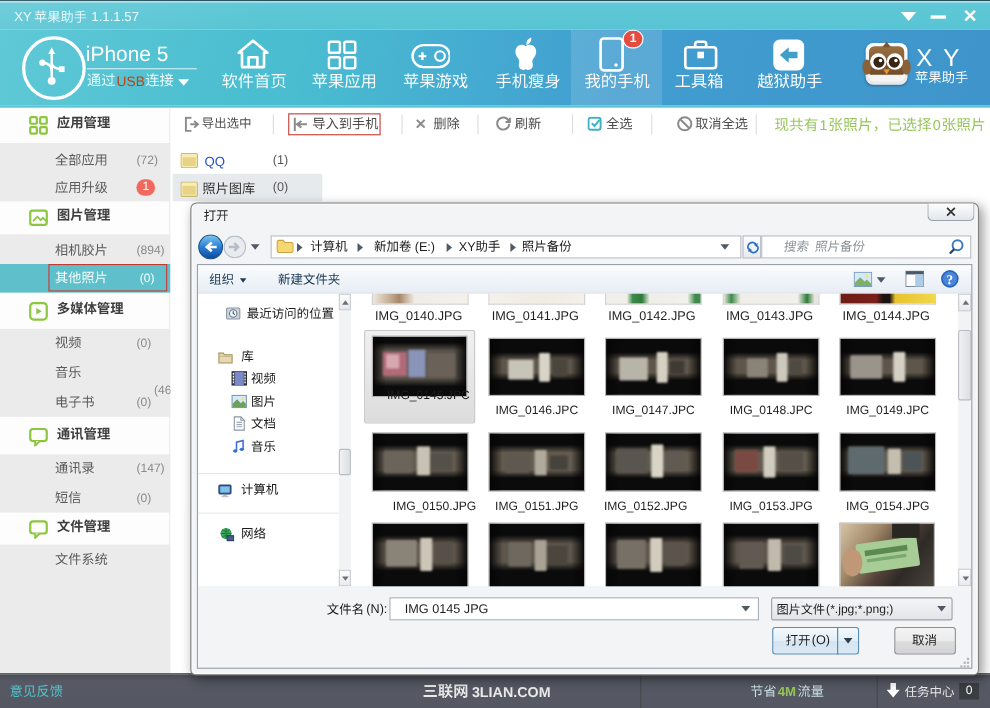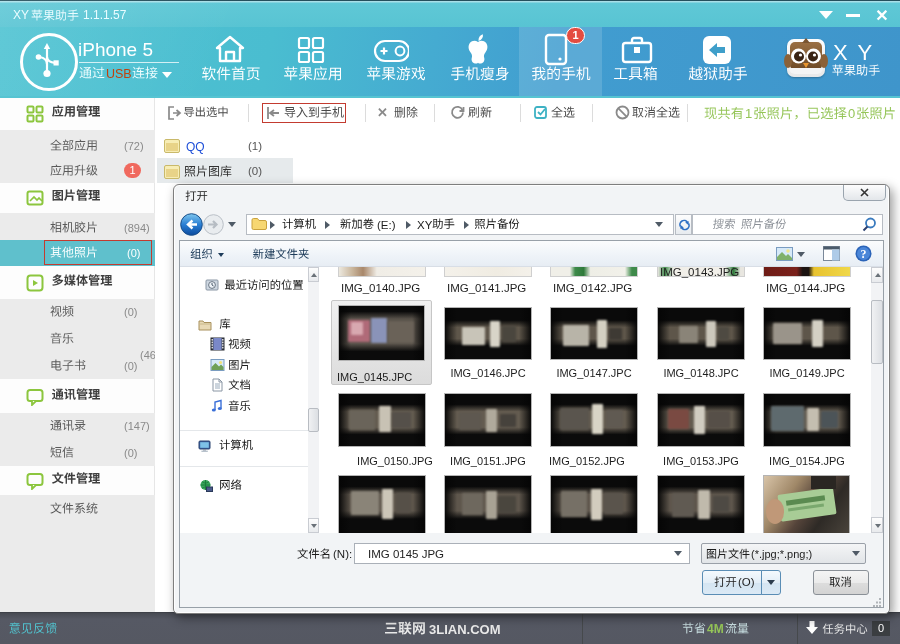--- a/index.html
+++ b/index.html
@@ -473,21 +473,21 @@
 <div class="abs" style="left:311px;top:524px;width:0;height:0;border-left:3px solid transparent;border-right:3px solid transparent;border-top:4px solid #6a7178"></div>
 <div class="abs" style="left:308px;top:408px;width:11px;height:24px;background:linear-gradient(90deg,#f0f1f3,#dcdfe3);border:1px solid #b8bcc2;border-radius:2px;box-sizing:border-box"></div>
 <div class="abs" style="left:338px;top:267px;width:88px;height:10px;background:linear-gradient(90deg,#ece8de 0%,#c8b49a 16%,#a8876a 28%,#f0ede6 44%,#f4f1ea 100%);border:1px solid #cfcfcf;border-top:none;box-sizing:border-box"></div>
 <div class="abs" style="left:444px;top:267px;width:88px;height:10px;background:linear-gradient(90deg,#f4f1ea,#f0ece2 60%,#f4f1ea);border:1px solid #cfcfcf;border-top:none;box-sizing:border-box"></div>
 <div class="abs" style="left:550px;top:267px;width:88px;height:10px;background:linear-gradient(90deg,#f0efe8 0%,#f0efe8 22%,#3e8a4a 28%,#2e7a3a 38%,#eeeee6 46%,#f2f1ea 86%,#3e8a4a 94%,#3e8a4a 100%);border:1px solid #cfcfcf;border-top:none;box-sizing:border-box"></div>
 <div class="abs" style="left:657px;top:267px;width:88px;height:10px;background:linear-gradient(90deg,#e8e6e0,#3e8a4a 8%,#f0eee8 18%,#f2f0ea 78%,#2e7a3a 88%,#e8e6e0 96%);border:1px solid #cfcfcf;border-top:none;box-sizing:border-box"></div>
 <div class="abs" style="left:763px;top:267px;width:88px;height:10px;background:linear-gradient(90deg,#6e1c16 0%,#7a201a 38%,#1a1210 45%,#1a1210 52%,#e8c22e 58%,#f0d84a 100%);border:1px solid #cfcfcf;border-top:none;box-sizing:border-box"></div>
 <div style="position:absolute;left:341px;top:282px;font:normal 11.5px 'Liberation Sans',sans-serif;color:#1e1e1e;letter-spacing:normal;white-space:nowrap;">IMG_0140.JPG</div>
 <div style="position:absolute;left:447px;top:282px;font:normal 11.5px 'Liberation Sans',sans-serif;color:#1e1e1e;letter-spacing:normal;white-space:nowrap;">IMG_0141.JPG</div>
 <div style="position:absolute;left:553px;top:282px;font:normal 11.5px 'Liberation Sans',sans-serif;color:#1e1e1e;letter-spacing:normal;white-space:nowrap;">IMG_0142.JPG</div>
-<div style="position:absolute;left:660px;top:266px;font:normal 11.5px 'Liberation Sans',sans-serif;color:#1e1e1e;letter-spacing:normal;white-space:nowrap;">IMG_0143.JPG</div>
+<div style="position:absolute;left:660px;top:282px;font:normal 11.5px 'Liberation Sans',sans-serif;color:#1e1e1e;letter-spacing:normal;white-space:nowrap;">IMG_0143.JPG</div>
 <div style="position:absolute;left:766px;top:282px;font:normal 11.5px 'Liberation Sans',sans-serif;color:#1e1e1e;letter-spacing:normal;white-space:nowrap;">IMG_0144.JPG</div>
 <div class="abs" style="left:331px;top:300px;width:101px;height:85px;background:linear-gradient(180deg,#f0f0f0,#dcdcdc);border:1px solid #c6c6c6;border-radius:2px;box-sizing:border-box"></div>
 <div class="abs" style="left:338px;top:305px;width:87px;height:56px;background:linear-gradient(90deg,rgba(5,5,5,.95),rgba(5,5,5,0) 14%,rgba(5,5,5,0) 86%,rgba(5,5,5,.95)),linear-gradient(180deg,#0a0a0a 10%,#58524a 24%,#58524a 70%,#0b0b0b 84%);border:1px solid #b4b4b4;box-sizing:border-box">
     <div style="position:absolute;left:10%;top:25%;width:26%;height:42%;background:#b06a78;border-radius:1px;transform:rotate(0deg);filter:blur(1.2px)"></div>
     <div style="position:absolute;left:38%;top:22%;width:18%;height:46%;background:#8a93b8;border-radius:1px;transform:rotate(0deg);filter:blur(1.2px)"></div>
     <div style="position:absolute;left:58%;top:28%;width:30%;height:40%;background:#6a6258;border-radius:1px;transform:rotate(0deg);filter:blur(1.2px)"></div>
     <div style="position:absolute;left:14%;top:30%;width:14%;height:24%;background:#d8a8b0;border-radius:1px;transform:rotate(0deg);filter:blur(1.2px)"></div>
   </div>
 <div class="abs" style="left:444px;top:307px;width:88px;height:53px;background:linear-gradient(90deg,rgba(5,5,5,.95),rgba(5,5,5,0) 14%,rgba(5,5,5,0) 86%,rgba(5,5,5,.95)),linear-gradient(180deg,#0a0a0a 24%,#5e564a 38%,#5e564a 60%,#0b0b0b 74%);border:1px solid #b4b4b4;box-sizing:border-box">
     <div style="position:absolute;left:20%;top:38%;width:26%;height:34%;background:#c8c4b8;border-radius:1px;transform:rotate(0deg);filter:blur(1.2px)"></div>
@@ -501,21 +501,21 @@
   </div>
 <div class="abs" style="left:657px;top:307px;width:88px;height:53px;background:linear-gradient(90deg,rgba(5,5,5,.95),rgba(5,5,5,0) 14%,rgba(5,5,5,0) 86%,rgba(5,5,5,.95)),linear-gradient(180deg,#0a0a0a 24%,#5e564a 38%,#5e564a 60%,#0b0b0b 74%);border:1px solid #b4b4b4;box-sizing:border-box">
     <div style="position:absolute;left:24%;top:36%;width:22%;height:32%;background:#8a8478;border-radius:1px;transform:rotate(0deg);filter:blur(1.2px)"></div>
     <div style="position:absolute;left:56%;top:26%;width:12%;height:50%;background:#ccc8bc;border-radius:1px;transform:rotate(0deg);filter:blur(1.2px)"></div>
     <div style="position:absolute;left:70%;top:38%;width:12%;height:24%;background:#4e4a42;border-radius:1px;transform:rotate(0deg);filter:blur(1.2px)"></div>
   </div>
 <div class="abs" style="left:763px;top:307px;width:88px;height:53px;background:linear-gradient(90deg,rgba(5,5,5,.95),rgba(5,5,5,0) 14%,rgba(5,5,5,0) 86%,rgba(5,5,5,.95)),linear-gradient(180deg,#0a0a0a 24%,#5e564a 38%,#5e564a 60%,#0b0b0b 74%);border:1px solid #b4b4b4;box-sizing:border-box">
     <div style="position:absolute;left:10%;top:30%;width:34%;height:40%;background:#9a948a;border-radius:1px;transform:rotate(0deg);filter:blur(1.2px)"></div>
     <div style="position:absolute;left:56%;top:24%;width:13%;height:52%;background:#d4d0c4;border-radius:1px;transform:rotate(0deg);filter:blur(1.2px)"></div>
   </div>
-<div style="position:absolute;left:337px;top:371px;font:normal 11px 'Liberation Sans',sans-serif;color:#1e1e1e;letter-spacing:normal;white-space:nowrap;width:90px;text-align:left">IMG_0145.JPC</div>
+<div style="position:absolute;left:337px;top:354px;font:normal 11px 'Liberation Sans',sans-serif;color:#1e1e1e;letter-spacing:normal;white-space:nowrap;width:90px;text-align:right">IMG_0145.JPC</div>
 <div style="position:absolute;left:443px;top:367px;font:normal 11px 'Liberation Sans',sans-serif;color:#1e1e1e;letter-spacing:normal;white-space:nowrap;width:90px;text-align:center">IMG_0146.JPC</div>
 <div style="position:absolute;left:549px;top:367px;font:normal 11px 'Liberation Sans',sans-serif;color:#1e1e1e;letter-spacing:normal;white-space:nowrap;width:90px;text-align:center">IMG_0147.JPC</div>
 <div style="position:absolute;left:656px;top:367px;font:normal 11px 'Liberation Sans',sans-serif;color:#1e1e1e;letter-spacing:normal;white-space:nowrap;width:90px;text-align:center">IMG_0148.JPC</div>
 <div style="position:absolute;left:762px;top:367px;font:normal 11px 'Liberation Sans',sans-serif;color:#1e1e1e;letter-spacing:normal;white-space:nowrap;width:90px;text-align:center">IMG_0149.JPC</div>
 <div class="abs" style="left:338px;top:393px;width:88px;height:54px;background:linear-gradient(90deg,rgba(5,5,5,.95),rgba(5,5,5,0) 14%,rgba(5,5,5,0) 86%,rgba(5,5,5,.95)),linear-gradient(180deg,#0a0a0a 20%,#645c50 34%,#645c50 64%,#0b0b0b 78%);border:1px solid #b4b4b4;box-sizing:border-box">
     <div style="position:absolute;left:12%;top:30%;width:30%;height:40%;background:#6a645a;border-radius:1px;transform:rotate(0deg);filter:blur(1.2px)"></div>
     <div style="position:absolute;left:46%;top:24%;width:14%;height:50%;background:#c8c2b4;border-radius:1px;transform:rotate(0deg);filter:blur(1.2px)"></div>
     <div style="position:absolute;left:62%;top:34%;width:22%;height:32%;background:#55504a;border-radius:1px;transform:rotate(0deg);filter:blur(1.2px)"></div>
   </div>
 <div class="abs" style="left:444px;top:393px;width:88px;height:54px;background:linear-gradient(90deg,rgba(5,5,5,.95),rgba(5,5,5,0) 14%,rgba(5,5,5,0) 86%,rgba(5,5,5,.95)),linear-gradient(180deg,#0a0a0a 20%,#645c50 34%,#645c50 64%,#0b0b0b 78%);border:1px solid #b4b4b4;box-sizing:border-box">

